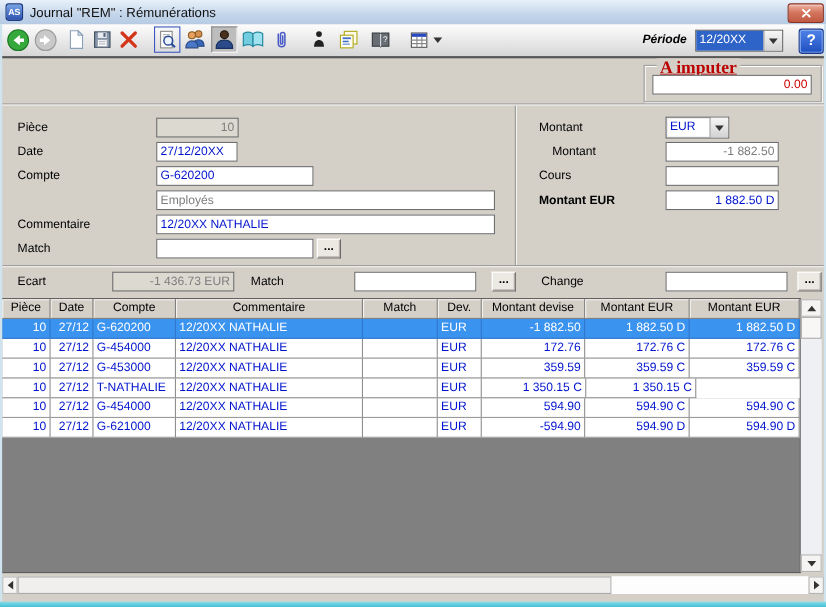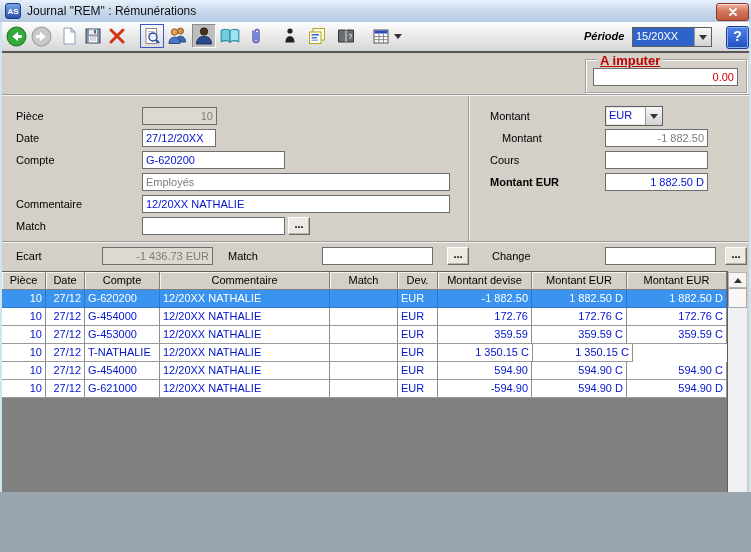--- a/index.html
+++ b/index.html
@@ -1,16 +1,16 @@
 <!DOCTYPE html>
 <html><head>
 <meta charset="utf-8">
 <style>
   html,body{margin:0;padding:0;background:#9aa4ac;font-family:"Liberation Sans",sans-serif;}
-  #win{position:relative;width:751px;height:492px;background:#d4d0c8;overflow:hidden;
+  #win{position:relative;width:751px;height:552px;background:#d4d0c8;overflow:hidden;
        box-shadow:0 0 0 1px #7fb4c4;}
   
   .titlebar{position:absolute;left:0;top:0;width:751px;height:22px;
     background:linear-gradient(#e8f1fa,#c3d5ea 60%,#b6cbe3);border-bottom:1px solid #94a9c3;}
   .appicon{position:absolute;left:5px;top:3px;width:16px;height:16px;border-radius:3px;
     background:linear-gradient(#7aa6e6,#2b52ae);border:1px solid #1c3a82;color:#fff;
     font-size:8px;font-weight:bold;text-align:center;line-height:15px;box-sizing:border-box;}
   .wtitle{position:absolute;left:27px;top:4px;font-size:12px;color:#111;white-space:nowrap;}
   .closebtn{position:absolute;left:716px;top:3px;width:31px;height:16px;border-radius:3px;
     background:linear-gradient(#f0b5a5,#d4755e 45%,#c05a42);border:1px solid #8e3222;
@@ -44,21 +44,21 @@
   .fld.num{text-align:right;}
   .btn3d{position:absolute;box-sizing:border-box;background:#ece9e2;border:1px solid;
     border-color:#fff #6a6a6a #6a6a6a #fff;box-shadow:inset -1px -1px 0 #b8b4ac;
     font-size:11px;font-weight:bold;text-align:center;line-height:13px;cursor:pointer;}
   .etch{position:absolute;left:2px;width:747px;height:0;border-top:1px solid #9a9a9a;border-bottom:1px solid #f4f2ee;}
   .etchv{position:absolute;width:0;border-left:1px solid #9a9a9a;border-right:1px solid #f4f2ee;}
   
   .gbox{position:absolute;left:585px;top:59px;width:160px;height:32px;
     border:1px solid #a0a0a0;box-shadow:inset 1px 1px 0 #fff,1px 1px 0 #fff;}
   .gbox-label{position:absolute;left:597px;top:53px;padding:0 3px;background:#d4d0c8;
-    color:#bb0000;font-size:13px;font-weight:bold;text-decoration:underline;}
+    color:#bb0000;font-size:16px;font-weight:bold;text-decoration:underline;font-family:Liberation Serif, serif;}
   
   .grid{position:absolute;left:1px;top:271px;width:727px;height:250px;background:#808080;
     border:1px solid #5e5e5e;box-sizing:border-box;}
   .thead{display:flex;height:18px;}
   .th{box-sizing:border-box;background:#d4d0c8;border-right:1px solid #808080;
     border-bottom:1px solid #808080;box-shadow:inset 1px 1px 0 #f6f4f0;font-size:11px;
     text-align:center;line-height:17px;overflow:hidden;white-space:nowrap;cursor:pointer;}
   .trow{display:flex;height:18px;background:#fff;cursor:pointer;}
   .td{box-sizing:border-box;border-right:1px solid #8f8f8f;border-bottom:1px solid #9a9a9a;
     font-size:11px;color:#0014cc;line-height:17px;padding:0 3px;overflow:hidden;white-space:nowrap;}
@@ -198,21 +198,21 @@
           <rect x="2.5" y="3.5" width="13" height="3" fill="#2a48c0"></rect>
           <line x1="2" y1="9.5" x2="16" y2="9.5" stroke="#888"></line>
           <line x1="2" y1="12.7" x2="16" y2="12.7" stroke="#888"></line>
           <line x1="7" y1="6.5" x2="7" y2="16" stroke="#888"></line>
           <line x1="11.5" y1="6.5" x2="11.5" y2="16" stroke="#888"></line>
         </svg>
       <span class="arr down" style="margin-left:3px"></span>
     </div>
     <span class="plabel">Période</span>
     <div class="combo hl" style="left:632px;top:5px;width:80px;height:20px">
-      <div class="ctext">15/20XX</div>
+      <div class="ctext">12/20XX</div>
       <div class="cbtn">
           <span class="arr down"></span>
         </div>
     </div>
     <div class="helpbtn">?</div>
   </div>
 
   <div class="gbox"></div>
   <div class="gbox-label">A imputer</div>
   <div class="fld num" style="left:593px;top:68px;width:145px;color:#cc0000;">0.00</div>

